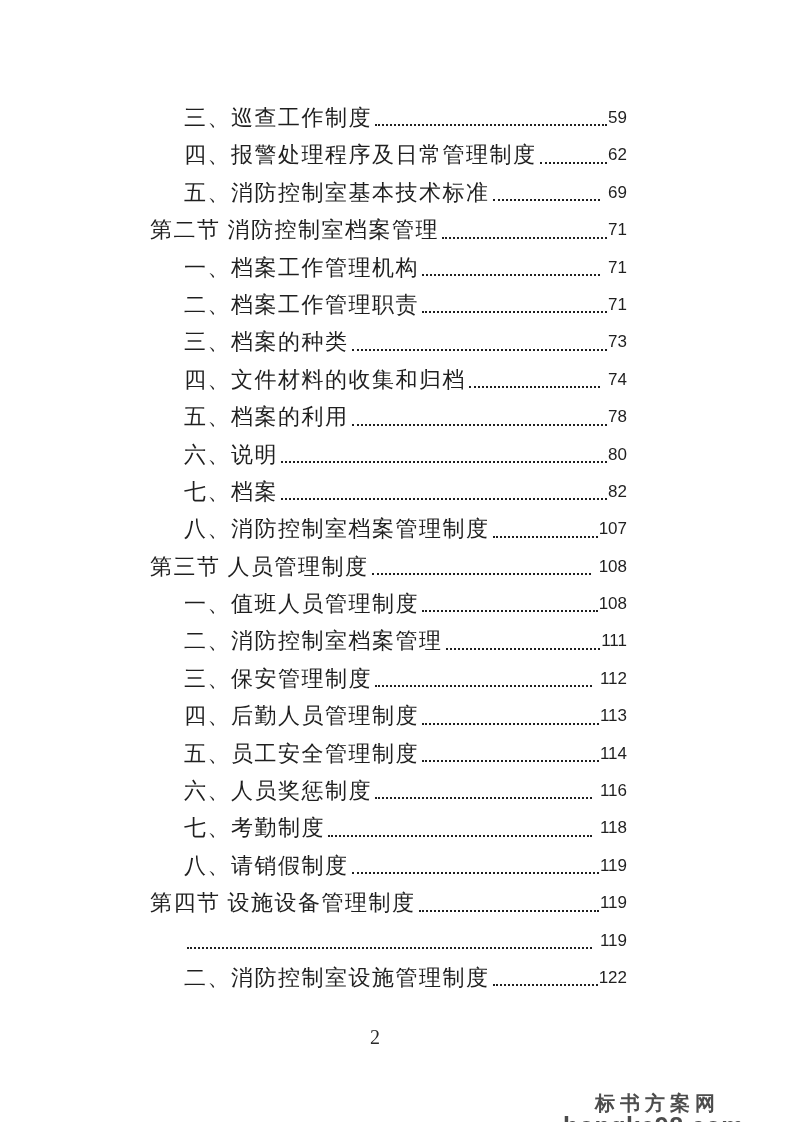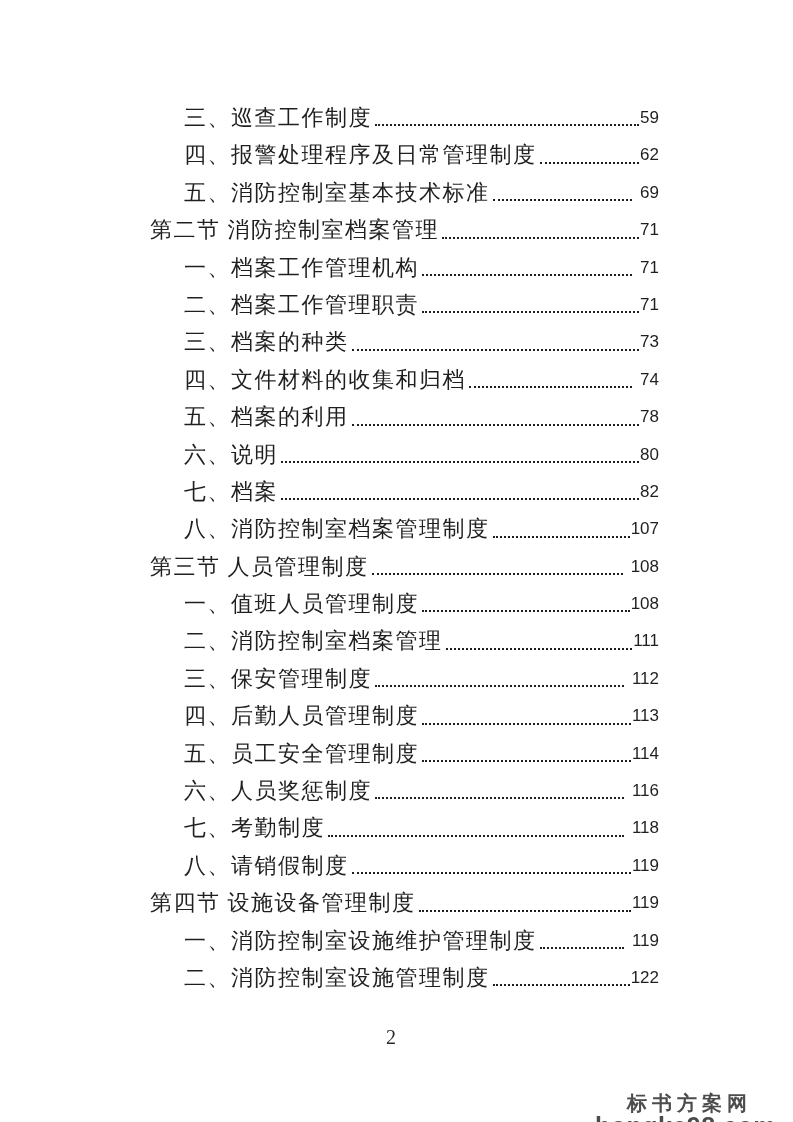--- a/index.html
+++ b/index.html
@@ -7,21 +7,20 @@
     padding: 0;
     background: #ffffff;
   }
   .page {
     position: relative;
     width: 750px;
     height: 1122px;
     background: var(--paper, #ffffff);
     overflow: hidden;
     font-family: "Liberation Serif", "DejaVu Serif", serif;
-    padding-left: 32px;
   }
   .toc {
     position: absolute;
     left: 150px;
     right: 123px;
     top: 99px;
   }
   .toc-row {
     display: flex;
     align-items: flex-end;
@@ -223,21 +222,20 @@
       <span class="toc-page">119</span>
     </div>
 
     <div class="toc-row section">
       <span class="toc-label">第四节 设施设备管理制度</span>
       <span class="toc-leader"></span>
       <span class="toc-page">119</span>
     </div>
 
     <div class="toc-row item gap">
-      <span class="toc-label">一、消防控制室设施维护管理制度</span>
       <span class="toc-leader"></span>
       <span class="toc-page">119</span>
     </div>
 
     <div class="toc-row item">
       <span class="toc-label">二、消防控制室设施管理制度</span>
       <span class="toc-leader"></span>
       <span class="toc-page">122</span>
     </div>
   </div>

